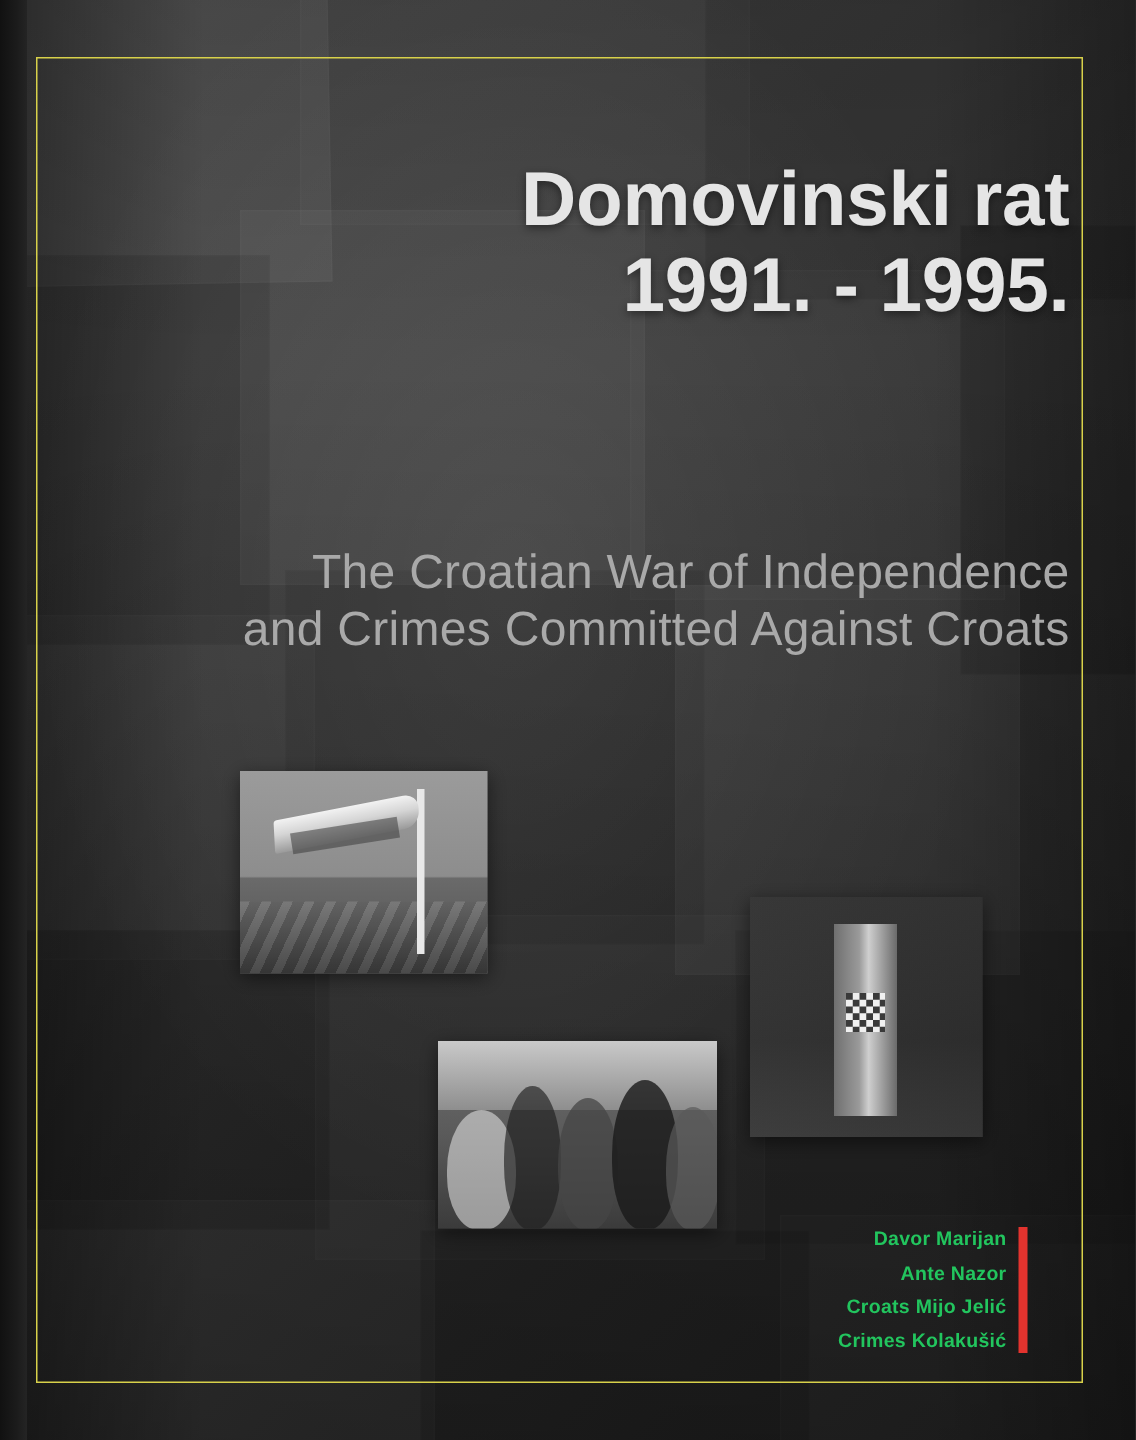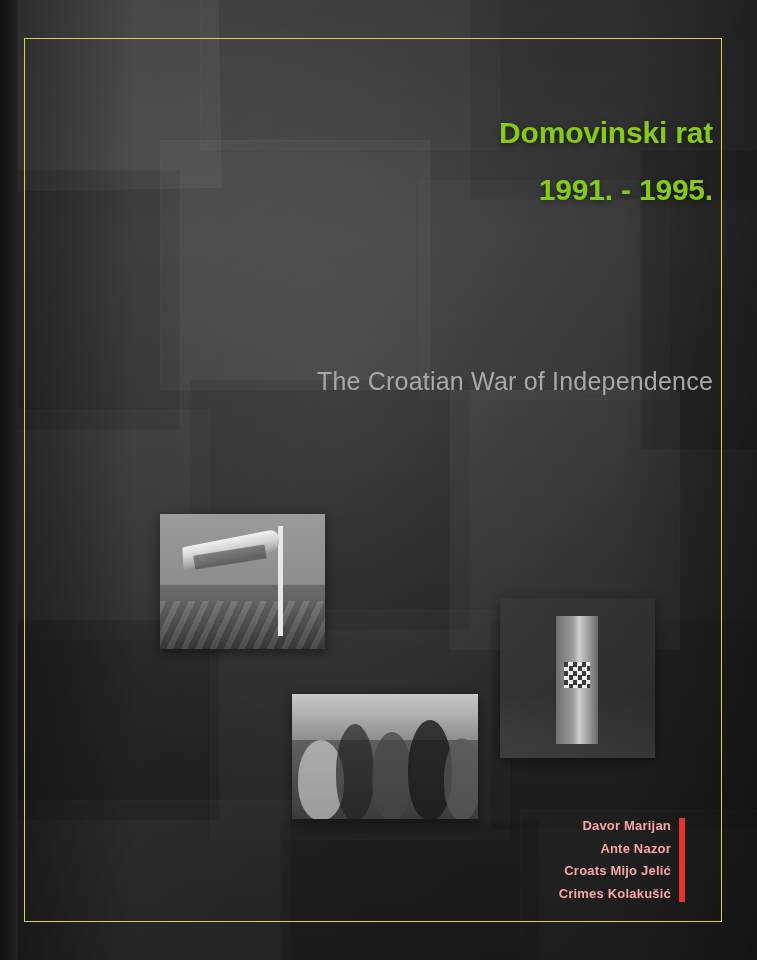--- a/index.html
+++ b/index.html
@@ -75,39 +75,39 @@
 
   
   .title-block {
     position: absolute;
     right: 44px;
     top: 104px;
     width: 640px;
     text-align: right;
   }
   .title-line {
-    color: #84cc16;
+    color: #e5e5e5;
     font-weight: bold;
-    font-size: 30px;
+    font-size: 51px;
     line-height: 57px;
     letter-spacing: -0.2px;
     text-shadow: 0 2px 6px rgba(0,0,0,0.45);
     white-space: nowrap;
   }
 
   .subtitle-block {
     position: absolute;
     right: 44px;
     top: 362px;
     width: 640px;
     text-align: right;
   }
   .subtitle-line {
     color: #a9a9a9;
-    font-size: 25px;
+    font-size: 32px;
     line-height: 38px;
     letter-spacing: 0.2px;
     white-space: nowrap;
   }
 
   
   .photo {
     position: absolute;
     overflow: hidden;
     box-shadow: 0 3px 12px rgba(0,0,0,0.5);
@@ -212,21 +212,21 @@
   }
 
   
   .authors {
     position: absolute;
     right: 86px;
     top: 815px;
     text-align: right;
   }
   .author {
-    color: #fca5a5;
+    color: #22c55e;
     font-size: 13px;
     font-weight: bold;
     line-height: 22.5px;
     letter-spacing: 0.2px;
     white-space: nowrap;
   }
   .author-rule {
     position: absolute;
     right: 72px;
     top: 818px;
@@ -263,20 +263,21 @@
   <div class="spine"></div>
   <div class="frame"></div>
 
   <div class="title-block">
     <div class="title-line">Domovinski rat</div>
     <div class="title-line">1991. - 1995.</div>
   </div>
 
   <div class="subtitle-block">
     <div class="subtitle-line">The Croatian War of Independence</div>
+    <div class="subtitle-line">and Crimes Committed Against Croats</div>
   </div>
 
   <div class="photo photo-flag">
     <div class="flag-ground"></div>
     <div class="flag-pole"></div>
     <div class="flag-cloth"></div>
     <div class="flag-cloth2"></div>
   </div>
 
   <div class="photo photo-monument">

